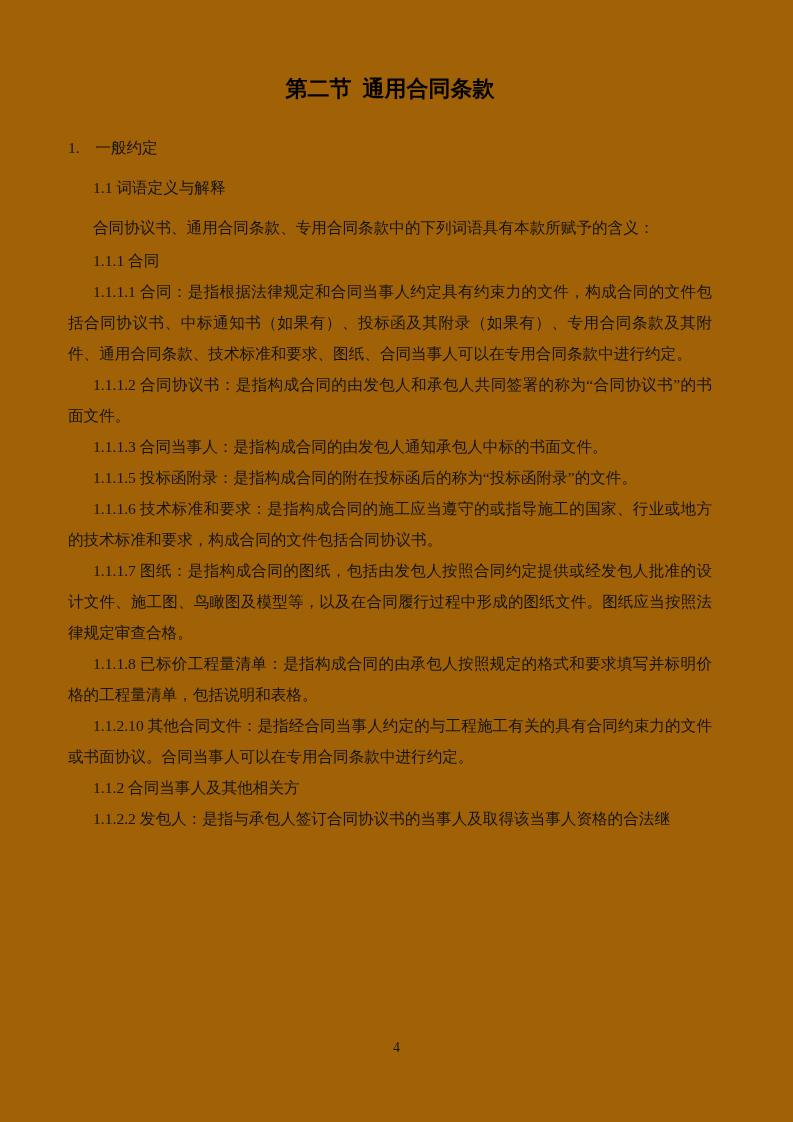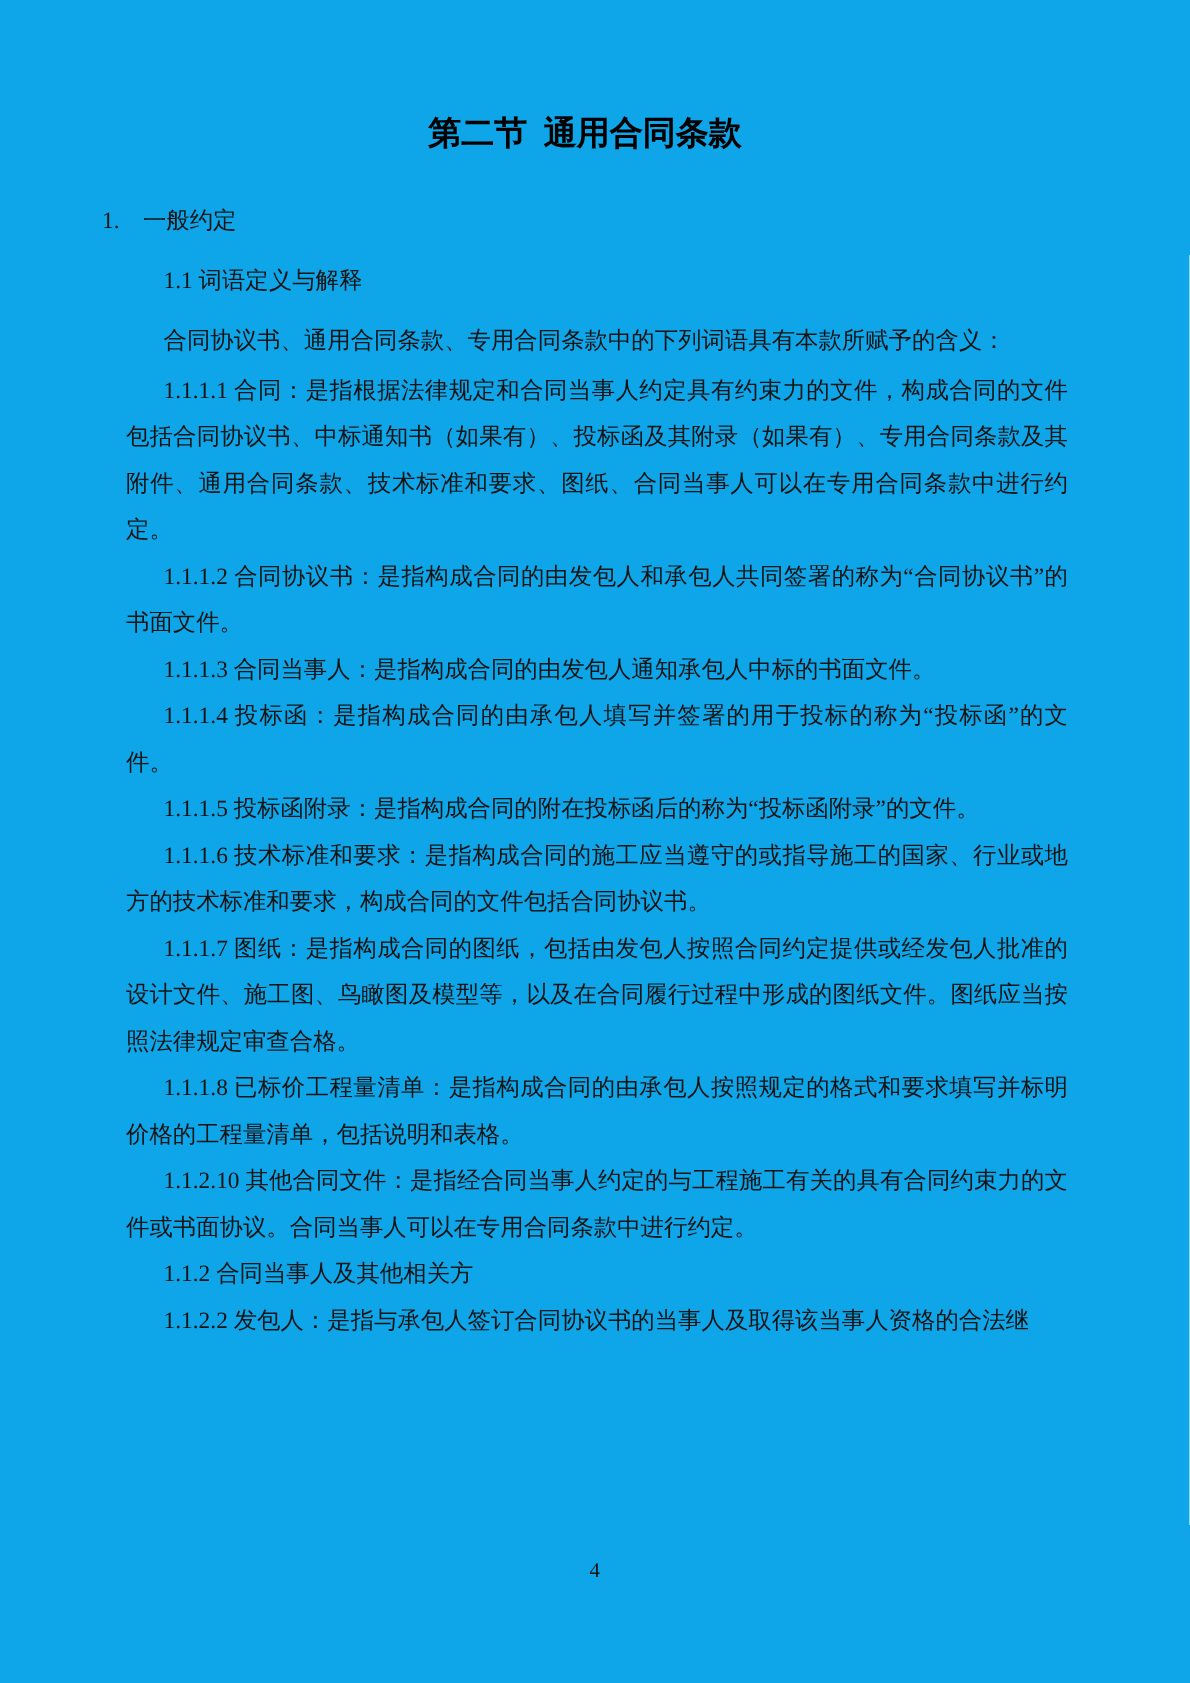--- a/index.html
+++ b/index.html
@@ -4,21 +4,21 @@
 <style>
   html, body {
     margin: 0;
     padding: 0;
     background: #ffffff;
   }
   .page {
     position: relative;
     width: 793px;
     height: 1122px;
-    background: #0ea5e9;
+    background: #a16207;
     color: #1a1a1a;
     font-family: "Liberation Serif", "DejaVu Serif", serif;
     overflow: hidden;
   }
   .content {
     position: absolute;
     left: 68px;
     top: 72px;
     width: 644px;
   }
@@ -34,21 +34,20 @@
   .para {
     margin: 0;
     font-size: 15.6px;
     line-height: 31px;
     text-align: justify;
     word-break: break-all;
     color: #141414;
   }
   .para.indent {
     text-indent: 25px;
-    margin-left: 16px;
   }
   .para.gap-lg {
     margin-bottom: 9px;
   }
   .para.gap-sm {
     margin-bottom: 2px;
   }
   .page-number {
     position: absolute;
     bottom: 66px;
@@ -61,24 +60,24 @@
 </style>
 </head>
 <body>
 
 <div class="page">
   <div class="content">
     <h1 class="doc-title">第二节 通用合同条款</h1>
     <p class="para gap-lg">1. 一般约定</p>
     <p class="para indent gap-lg">1.1 词语定义与解释</p>
     <p class="para indent gap-sm">合同协议书、通用合同条款、专用合同条款中的下列词语具有本款所赋予的含义：</p>
+    <p class="para indent">1.1.1 合同</p>
     <p class="para indent">1.1.1.1 合同：是指根据法律规定和合同当事人约定具有约束力的文件，构成合同的文件包括合同协议书、中标通知书（如果有）、投标函及其附录（如果有）、专用合同条款及其附件、通用合同条款、技术标准和要求、图纸、合同当事人可以在专用合同条款中进行约定。</p>
     <p class="para indent">1.1.1.2 合同协议书：是指构成合同的由发包人和承包人共同签署的称为“合同协议书”的书面文件。</p>
     <p class="para indent">1.1.1.3 合同当事人：是指构成合同的由发包人通知承包人中标的书面文件。</p>
-    <p class="para indent">1.1.1.4 投标函：是指构成合同的由承包人填写并签署的用于投标的称为“投标函”的文件。</p>
     <p class="para indent">1.1.1.5 投标函附录：是指构成合同的附在投标函后的称为“投标函附录”的文件。</p>
     <p class="para indent">1.1.1.6 技术标准和要求：是指构成合同的施工应当遵守的或指导施工的国家、行业或地方的技术标准和要求，构成合同的文件包括合同协议书。</p>
     <p class="para indent">1.1.1.7 图纸：是指构成合同的图纸，包括由发包人按照合同约定提供或经发包人批准的设计文件、施工图、鸟瞰图及模型等，以及在合同履行过程中形成的图纸文件。图纸应当按照法律规定审查合格。</p>
     <p class="para indent">1.1.1.8 已标价工程量清单：是指构成合同的由承包人按照规定的格式和要求填写并标明价格的工程量清单，包括说明和表格。</p>
     <p class="para indent">1.1.2.10 其他合同文件：是指经合同当事人约定的与工程施工有关的具有合同约束力的文件或书面协议。合同当事人可以在专用合同条款中进行约定。</p>
     <p class="para indent">1.1.2 合同当事人及其他相关方</p>
     <p class="para indent">1.1.2.2 发包人：是指与承包人签订合同协议书的当事人及取得该当事人资格的合法继</p>
   </div>
   <div class="page-number">4</div>
 </div>

